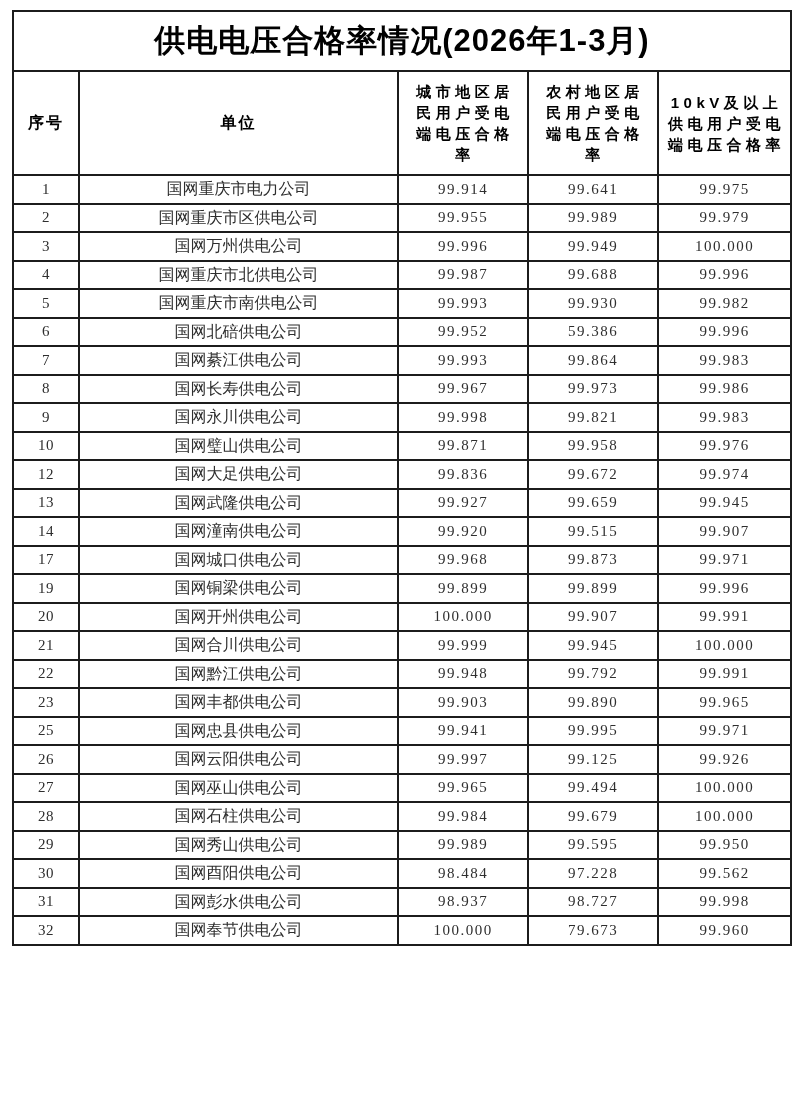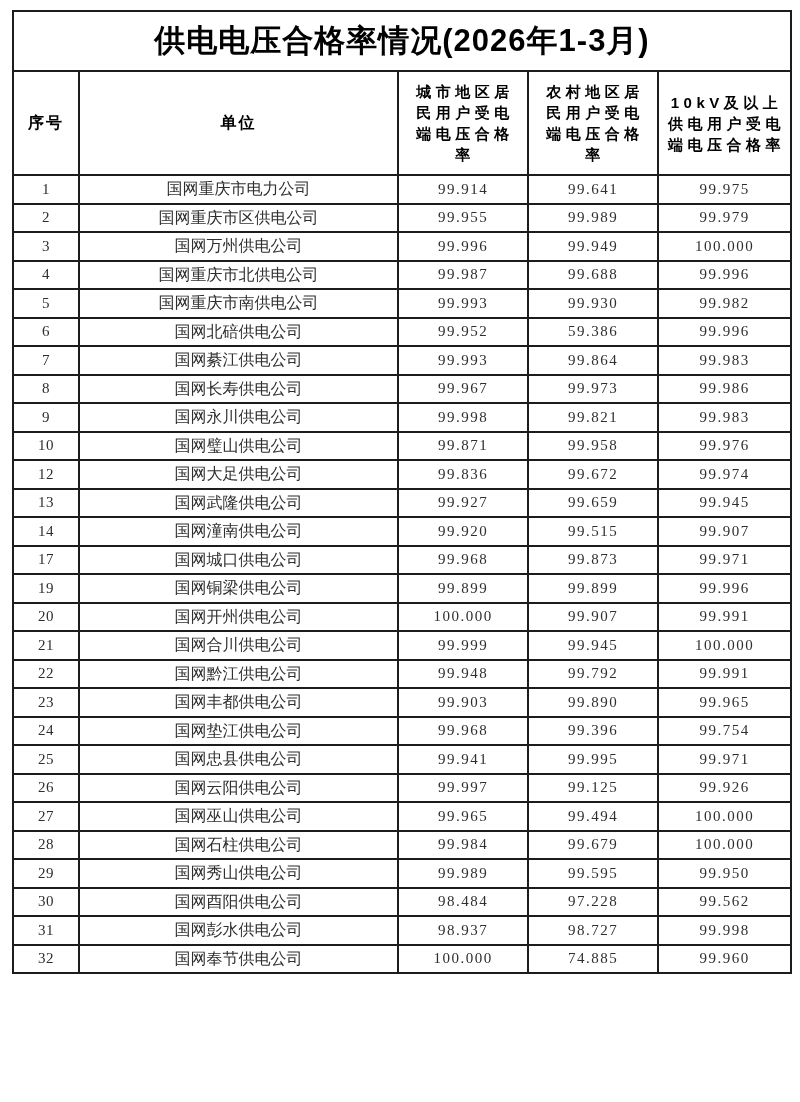--- a/index.html
+++ b/index.html
@@ -237,27 +237,20 @@
             <td class="cell-num">99.991</td>
           </tr>
           <tr class="body-row">
             <td class="cell-serial">23</td>
             <td class="cell-unit">国网丰都供电公司</td>
             <td class="cell-num">99.903</td>
             <td class="cell-num">99.890</td>
             <td class="cell-num">99.965</td>
           </tr>
           <tr class="body-row">
-            <td class="cell-serial">24</td>
-            <td class="cell-unit">国网垫江供电公司</td>
-            <td class="cell-num">99.968</td>
-            <td class="cell-num">99.396</td>
-            <td class="cell-num">99.754</td>
-          </tr>
-          <tr class="body-row">
             <td class="cell-serial">25</td>
             <td class="cell-unit">国网忠县供电公司</td>
             <td class="cell-num">99.941</td>
             <td class="cell-num">99.995</td>
             <td class="cell-num">99.971</td>
           </tr>
           <tr class="body-row">
             <td class="cell-serial">26</td>
             <td class="cell-unit">国网云阳供电公司</td>
             <td class="cell-num">99.997</td>
@@ -296,19 +289,19 @@
             <td class="cell-serial">31</td>
             <td class="cell-unit">国网彭水供电公司</td>
             <td class="cell-num">98.937</td>
             <td class="cell-num">98.727</td>
             <td class="cell-num">99.998</td>
           </tr>
           <tr class="body-row">
             <td class="cell-serial">32</td>
             <td class="cell-unit">国网奉节供电公司</td>
             <td class="cell-num">100.000</td>
-            <td class="cell-num">74.885</td>
+            <td class="cell-num">79.673</td>
             <td class="cell-num">99.960</td>
           </tr>
         </tbody>
     </table>
   </div>
 </div>
 
 </body></html>

